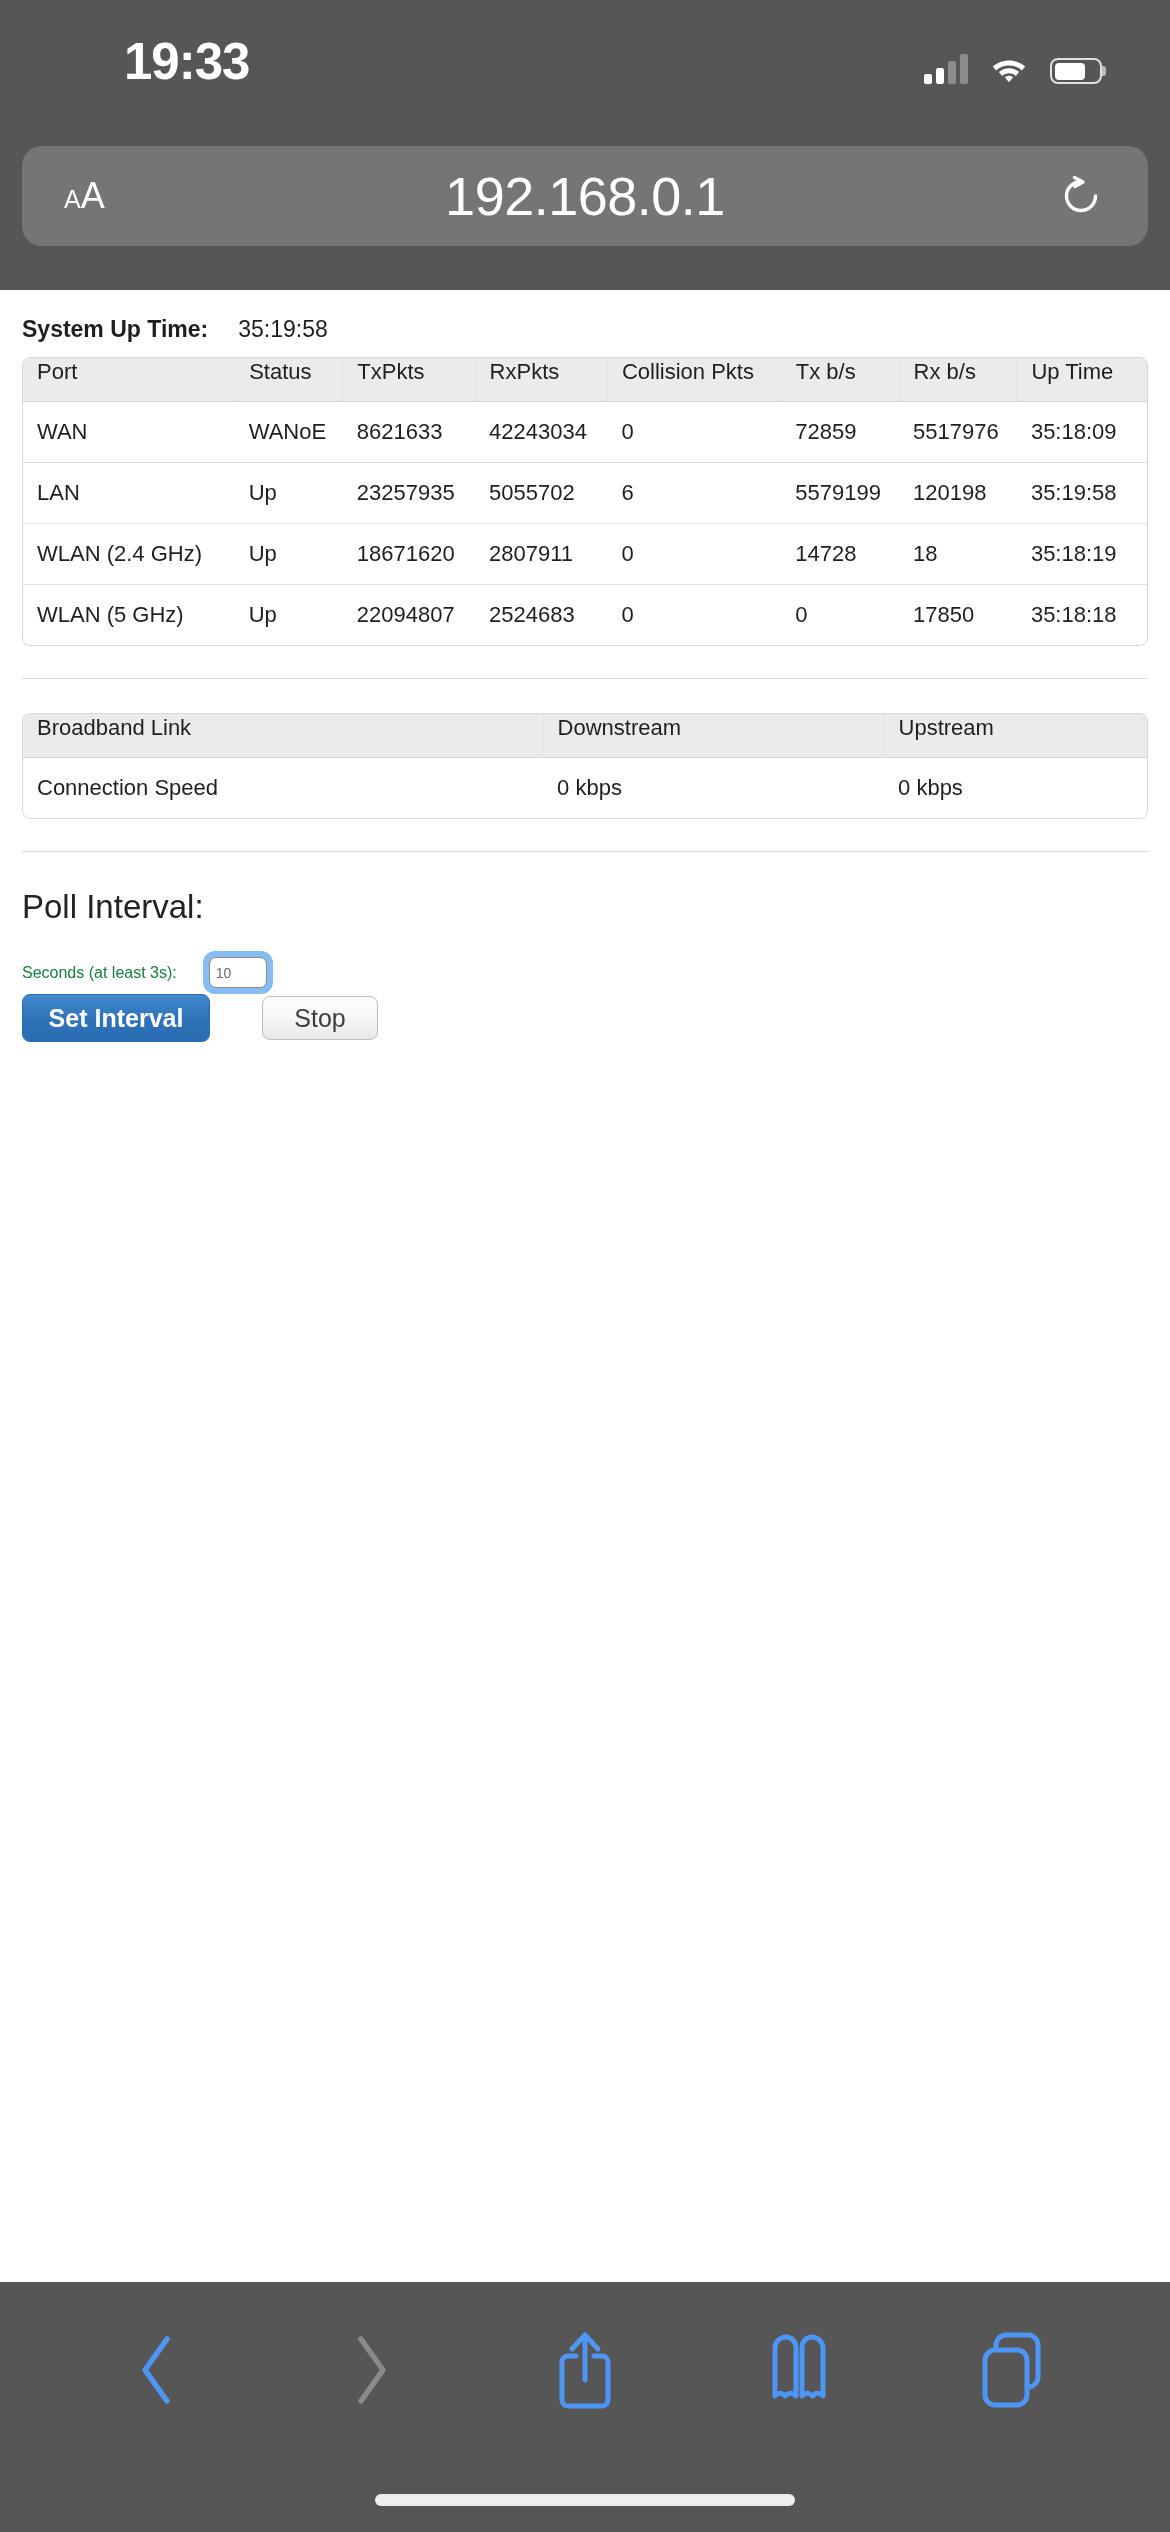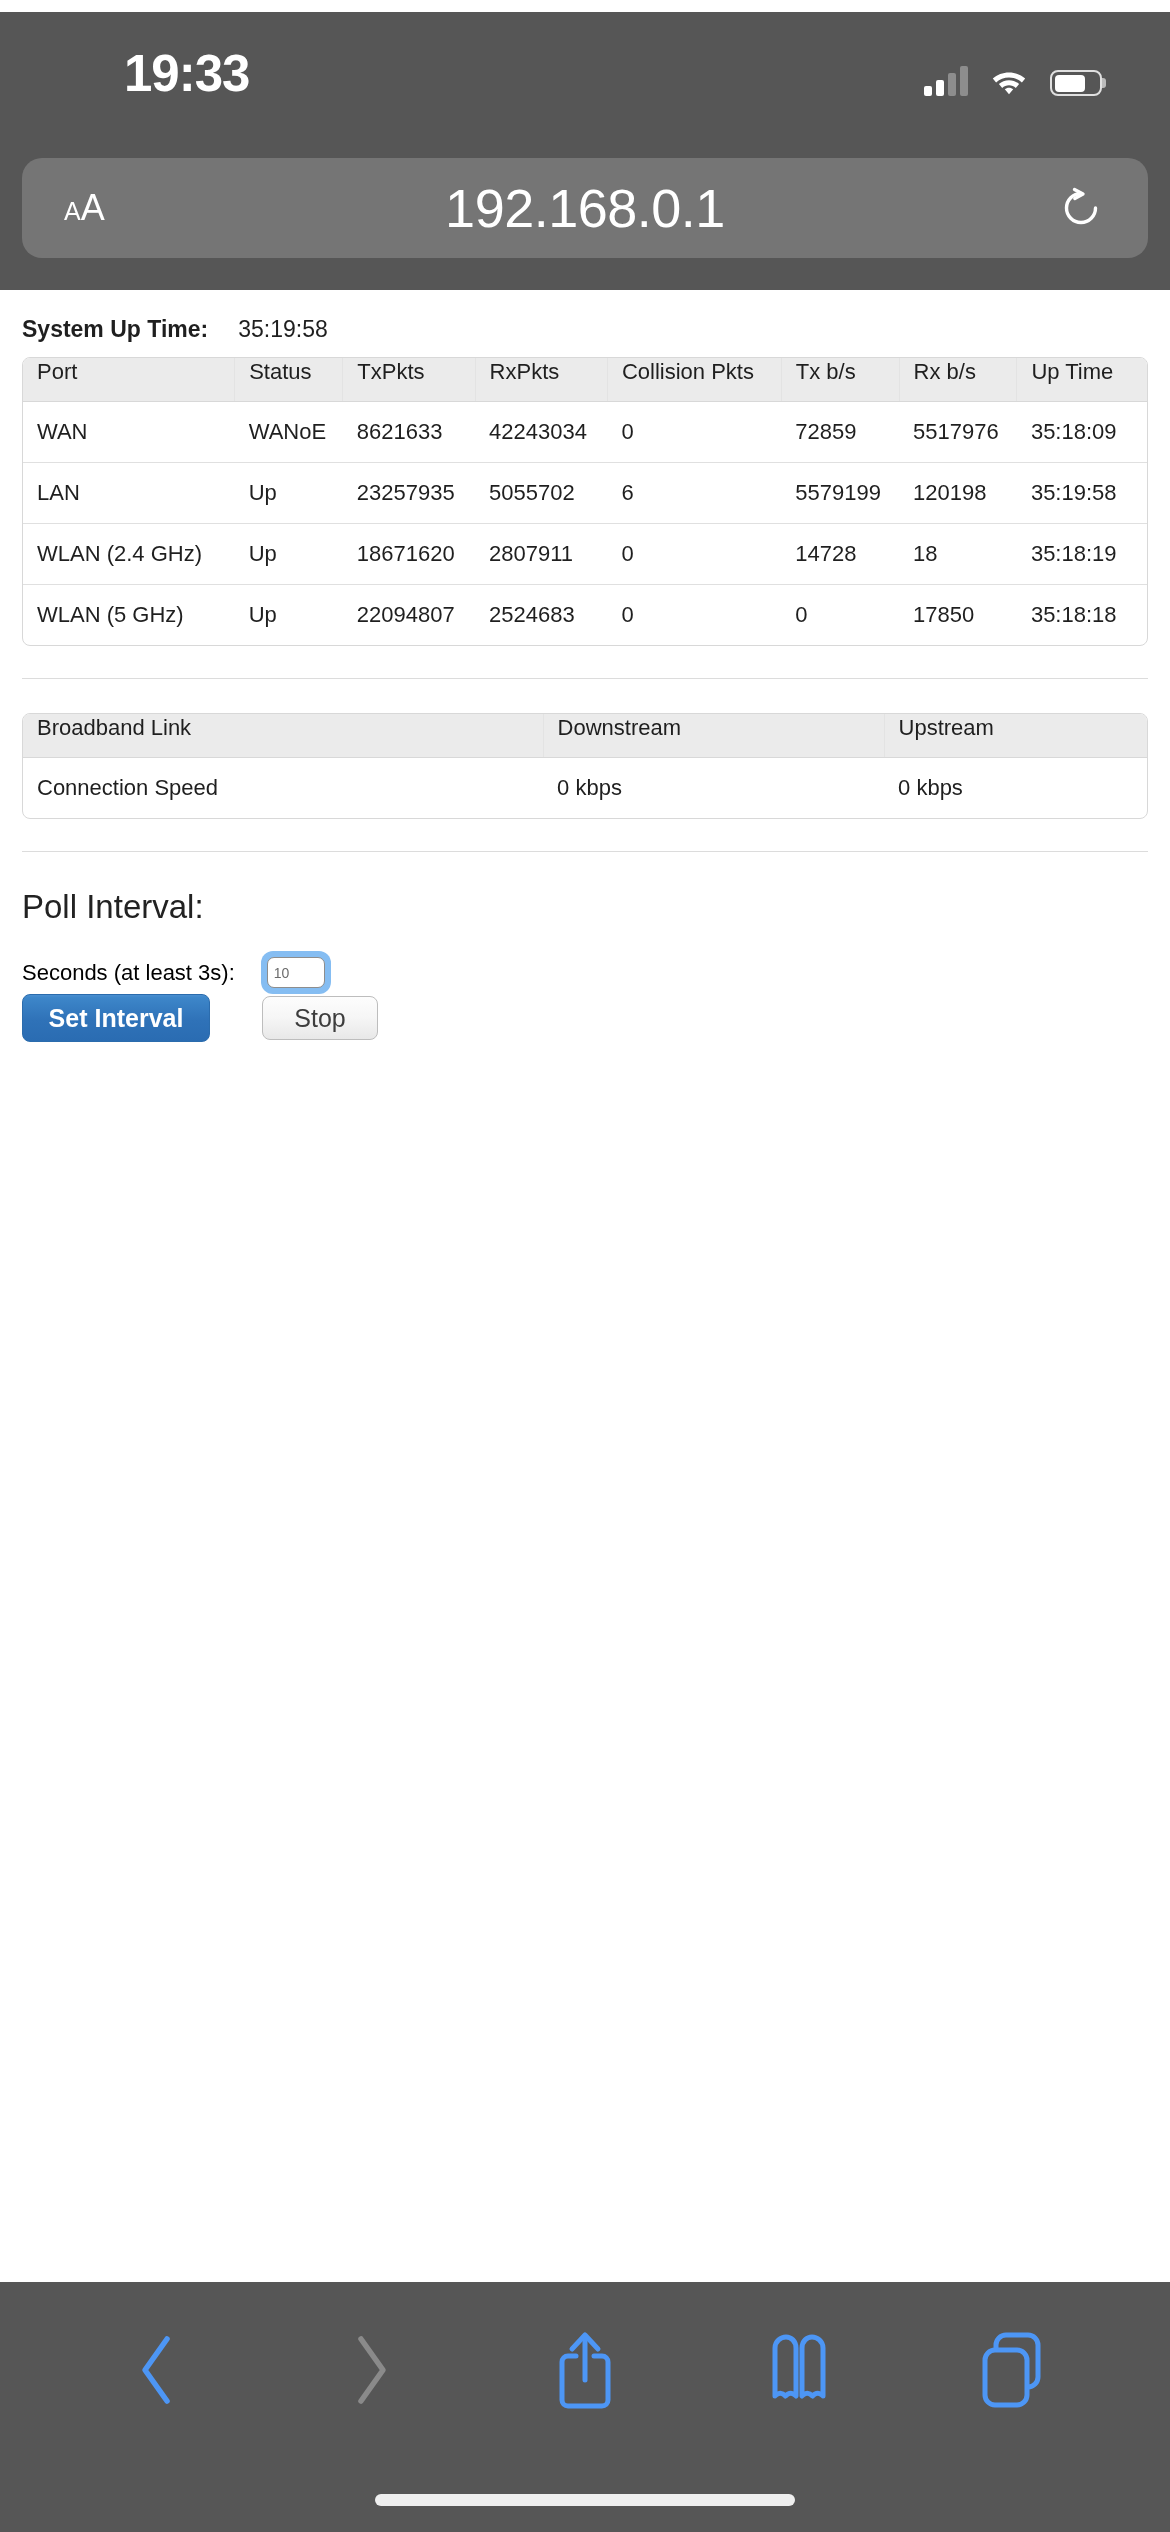--- a/index.html
+++ b/index.html
@@ -14,21 +14,21 @@
     position: relative;
     width: 1170px;
     height: 2532px;
     background: #ffffff;
     overflow: hidden;
   }
 
   
   .top-chrome {
     position: absolute;
-    top: 12px; left: 0;
+    top: 0; left: 0;
     width: 1170px;
     height: 290px;
     background: #565656;
   }
   .status-bar {
     position: absolute;
     top: 0; left: 0;
     width: 1170px;
     height: 120px;
   }
@@ -225,22 +225,22 @@
     font-size: 33px;
     font-weight: 400;
     color: #222222;
   }
   .poll-row {
     margin-top: 25px;
     display: flex;
     align-items: center;
   }
   .poll-label {
-    font-size: 22px;
-    color: #000000;
+    font-size: 16px;
+    color: #15803d;
   }
   .input-wrap {
     margin-left: 26px;
     padding: 6px;
     border-radius: 12px;
     background: #85bdf2;
     display: inline-flex;
   }
   .seconds-input {
     width: 58px;

